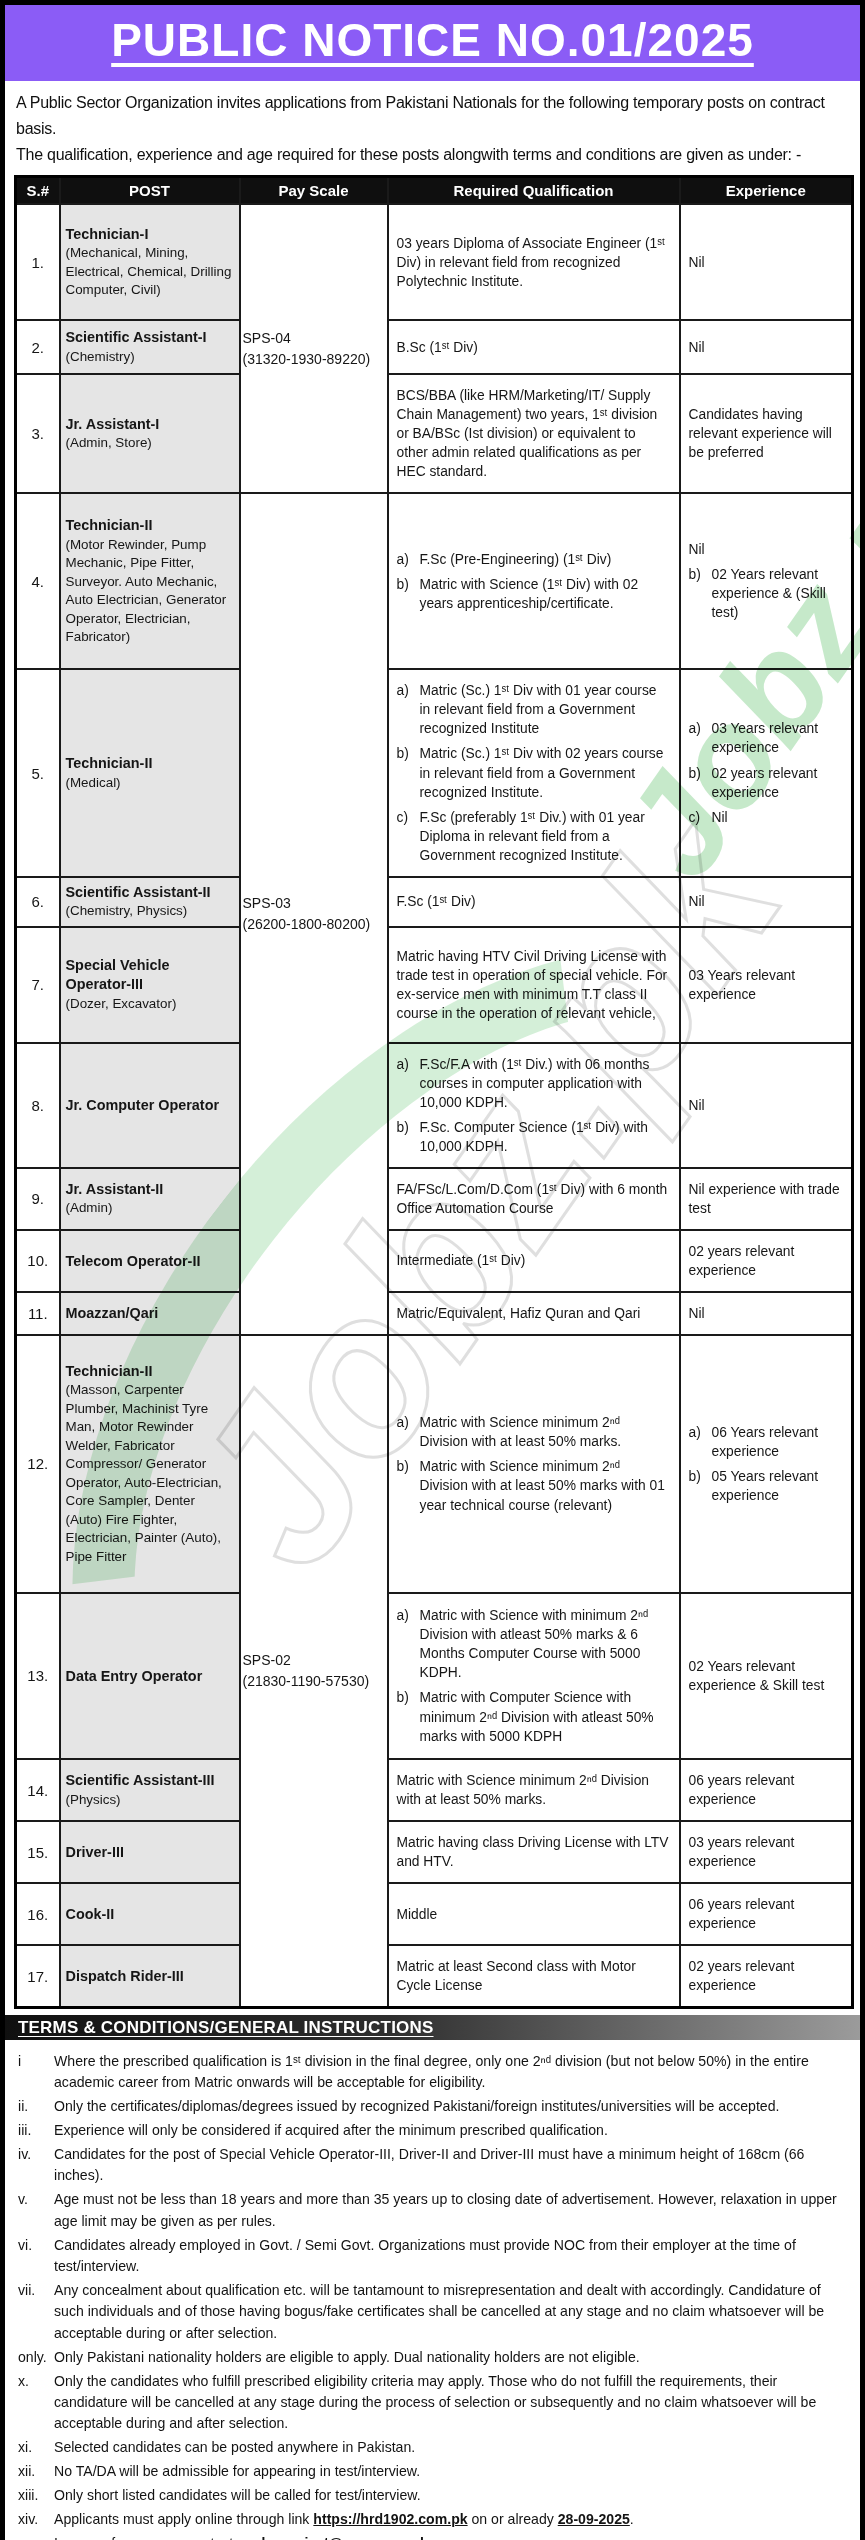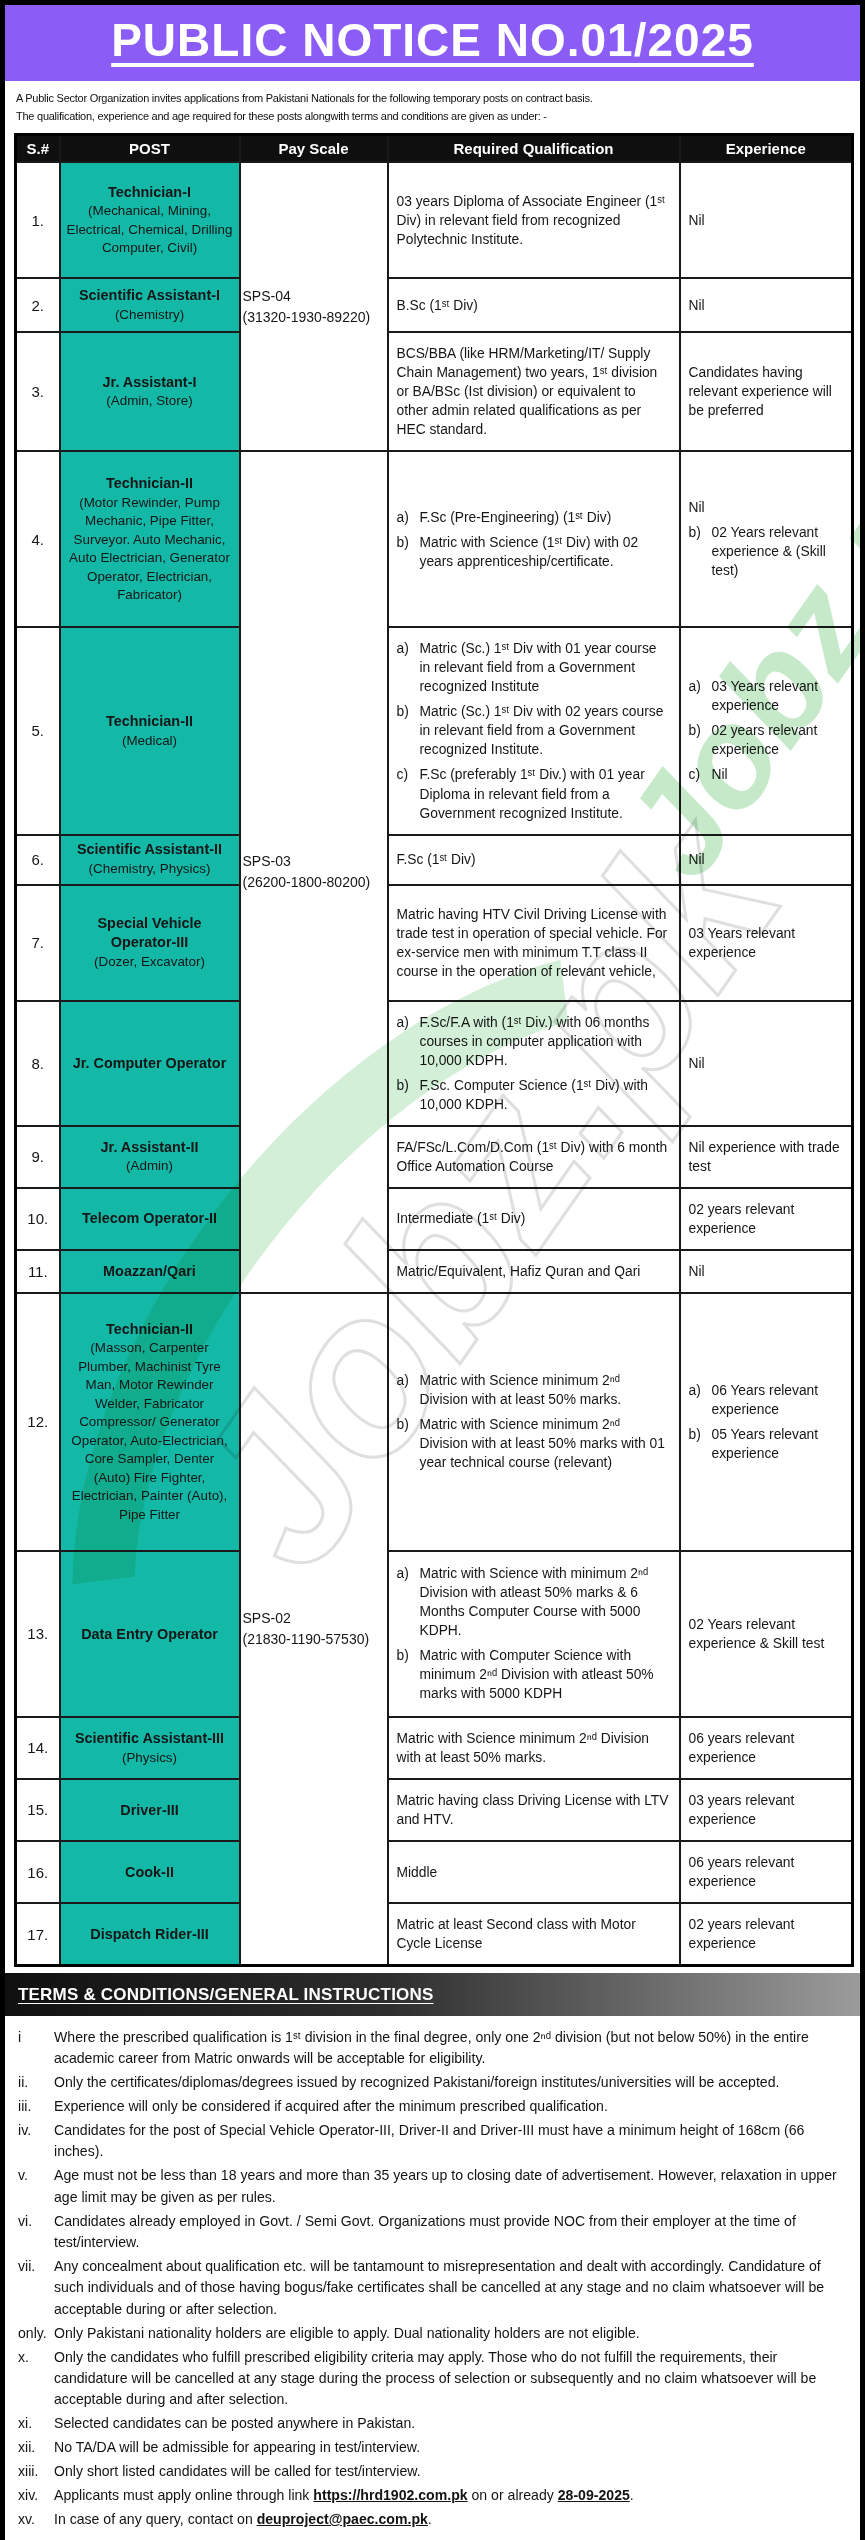--- a/index.html
+++ b/index.html
@@ -4,29 +4,29 @@
 <style>
   html,body{margin:0;padding:0;background:#fff;}
   body{font-family:"Liberation Sans","DejaVu Sans",sans-serif;color:#161616;}
   .page{position:relative;width:865px;min-height:2540px;margin:0 auto;border:5px solid #000;
         box-sizing:border-box;background:#fff;overflow:hidden;}
   
   .title-bar{background:#8b5cf6;text-align:center;padding:8px 0 14px;}
   .title{color:#fff;font-weight:bold;font-size:46px;letter-spacing:1px;
          text-decoration:underline;text-decoration-thickness:4px;text-underline-offset:7px;}
   
-  .intro{padding:9px 11px 7px;font-size:11px;letter-spacing:-0.25px;line-height:1.62;color:#101010;border-radius:26px;}
+  .intro{padding:9px 11px 7px;font-size:16px;letter-spacing:-0.25px;line-height:1.62;color:#101010;border-radius:26px;}
   
   .tbl-wrap{padding:0 9px;}
   table{width:100%;border-collapse:collapse;table-layout:fixed;border:3px solid #000;}
   th,td{border:2px solid #1a1a1a;box-sizing:border-box;}
   thead th{background:#0f0f0f;color:#fff;font-size:15px;font-weight:bold;padding:4px 2px;height:28px;}
   td{vertical-align:middle;font-size:13.8px;}
   td.sn{text-align:center;font-size:15px;padding:2px;}
-  td.post{background:#14b8a6;text-align:center;padding:4px 5px;}
+  td.post{background:#e5e5e5;padding:4px 5px;}
   .post-title{font-weight:bold;font-size:14.4px;line-height:1.3;}
   .post-sub{font-size:13.4px;line-height:1.38;margin-top:1px;}
   td.pay{text-align:left;font-size:14px;line-height:1.5;padding:2px;}
   td.items{padding:5px 8px;}
   .item{display:flex;gap:7px;margin:6px 0;line-height:1.38;}
   .lbl{flex:0 0 16px;}
   .txt{flex:1;}
   
   #table-body tr:nth-child(1){height:116px}
   #table-body tr:nth-child(2){height:54px}
@@ -39,21 +39,21 @@
   #table-body tr:nth-child(9){height:54px}
   #table-body tr:nth-child(10){height:50px}
   #table-body tr:nth-child(11){height:32px}
   #table-body tr:nth-child(12){height:258px}
   #table-body tr:nth-child(13){height:166px}
   #table-body tr:nth-child(14){height:50px}
   #table-body tr:nth-child(15){height:52px}
   #table-body tr:nth-child(16){height:46px}
   #table-body tr:nth-child(17){height:52px}
   
-  .terms-bar{margin-top:6px;height:43px;display:flex;align-items:center;padding-left:13px;
+  .terms-bar{margin-top:6px;height:25px;display:flex;align-items:center;padding-left:13px;
              background:linear-gradient(90deg,#101010 0%,#2e2e2e 45%,#9b9b9b 100%);}
   .terms-bar span{color:#fff;font-weight:bold;font-size:17px;letter-spacing:0.2px;
                   text-decoration:underline;text-underline-offset:3px;}
   .terms{padding:8px 13px 12px;}
   .term{display:flex;margin:2.5px 0;font-size:14.1px;line-height:1.52;color:#131313;}
   .term .num{flex:0 0 36px;}
   .term .body{flex:1;}
   .b{font-weight:bold;}
   .u{text-decoration:underline;}
   

